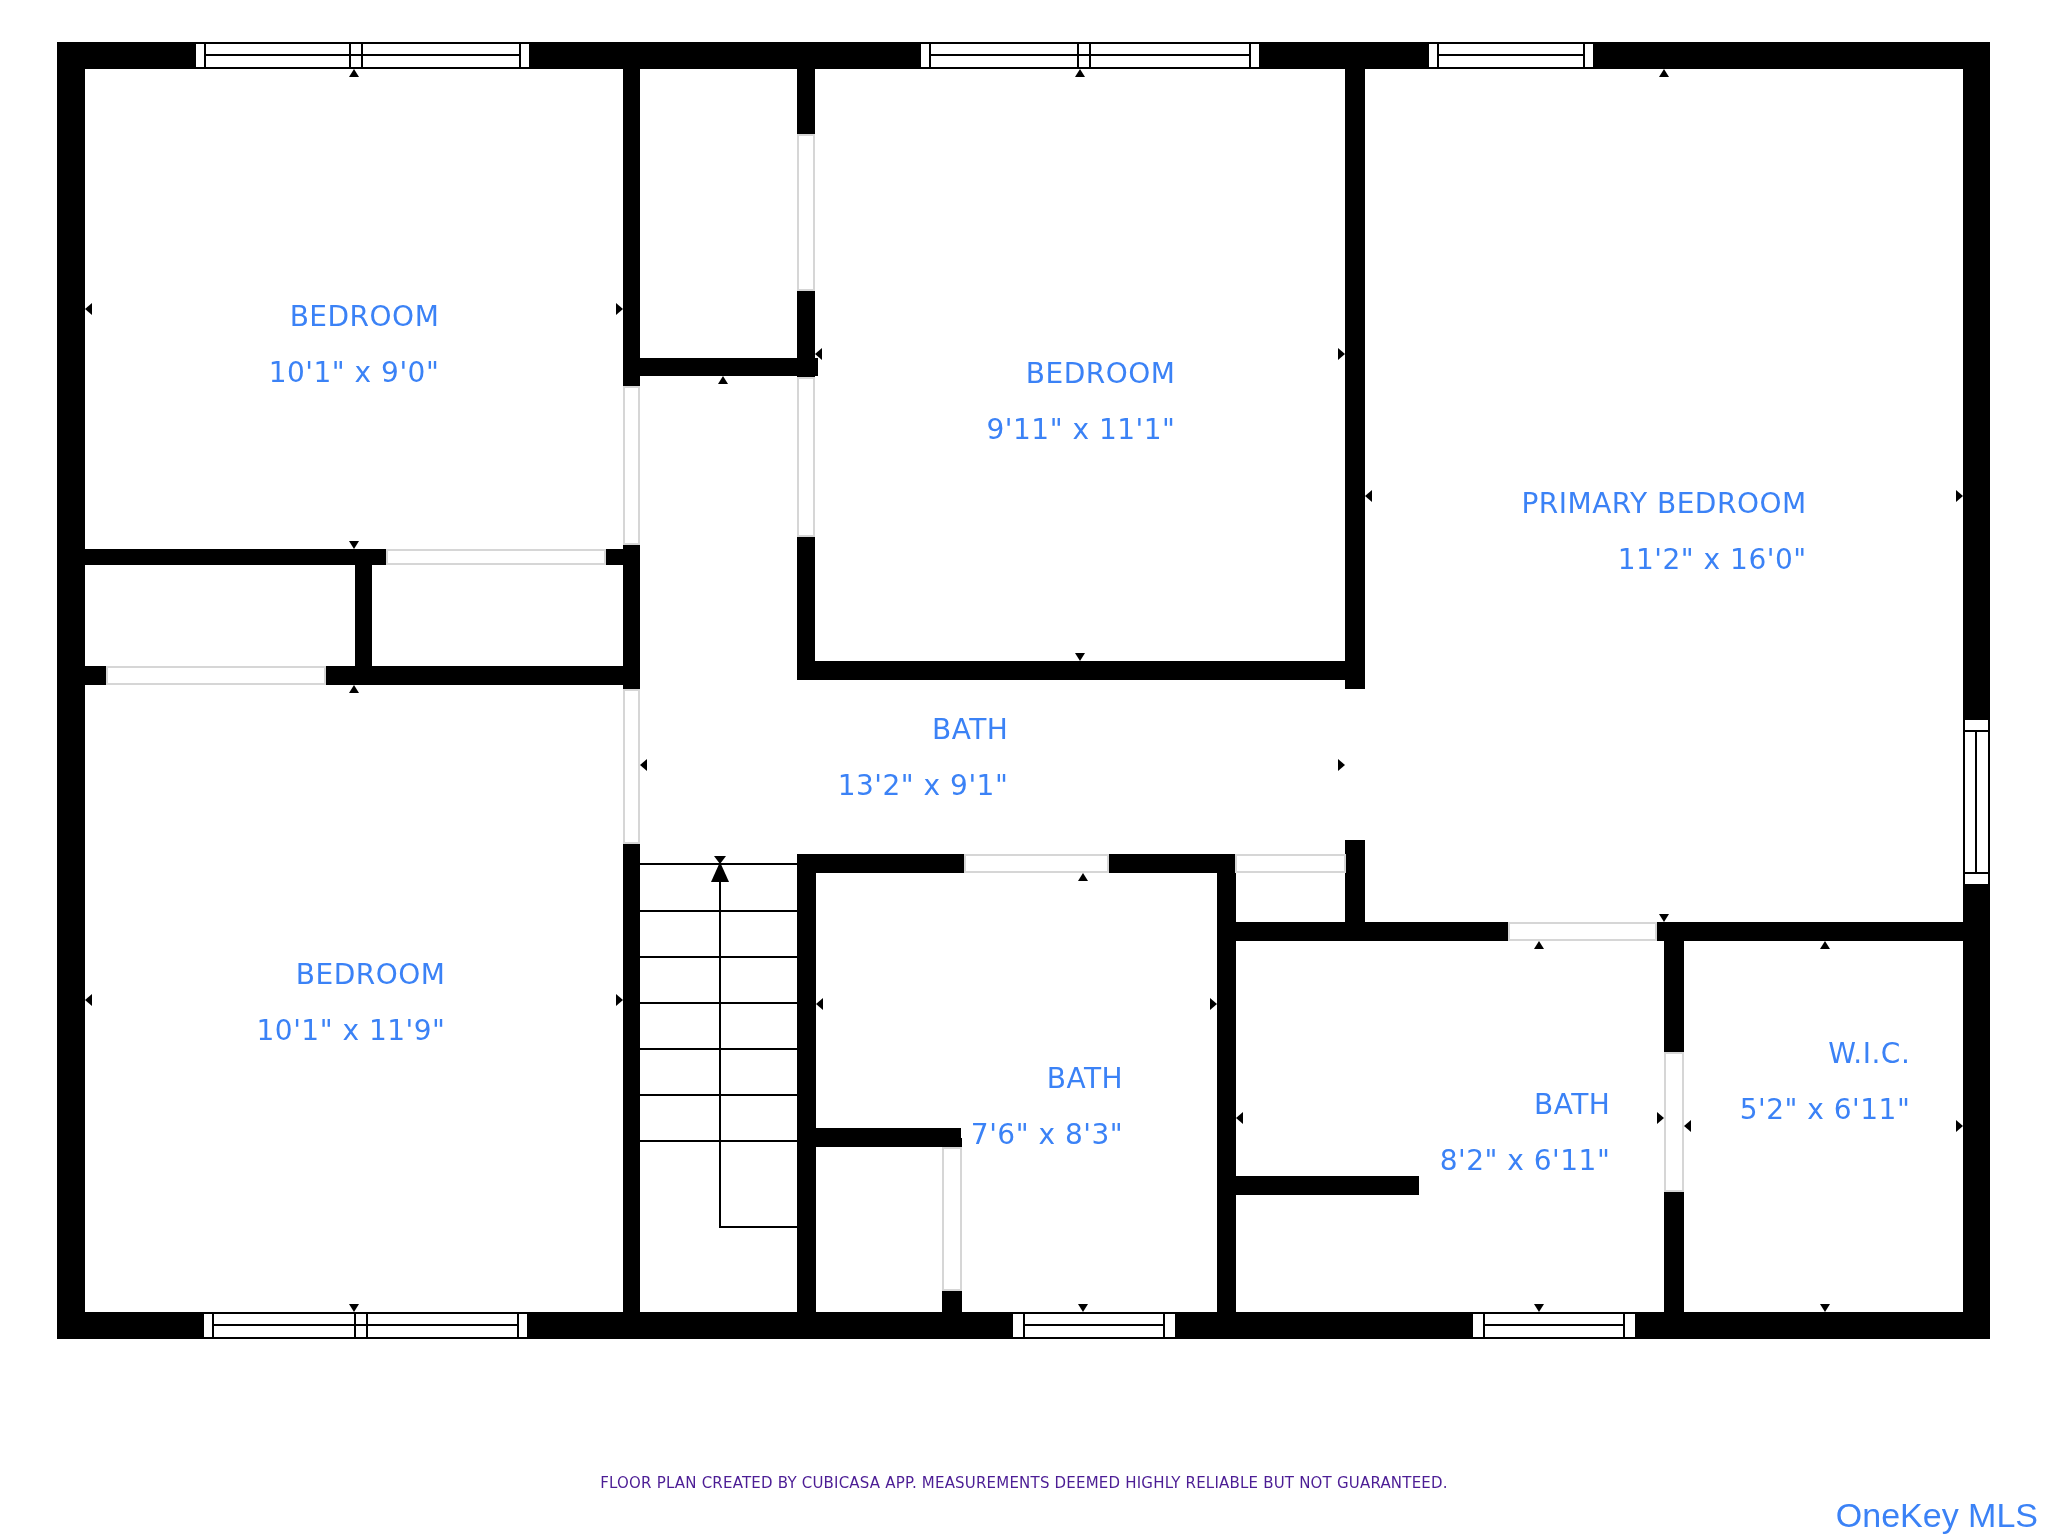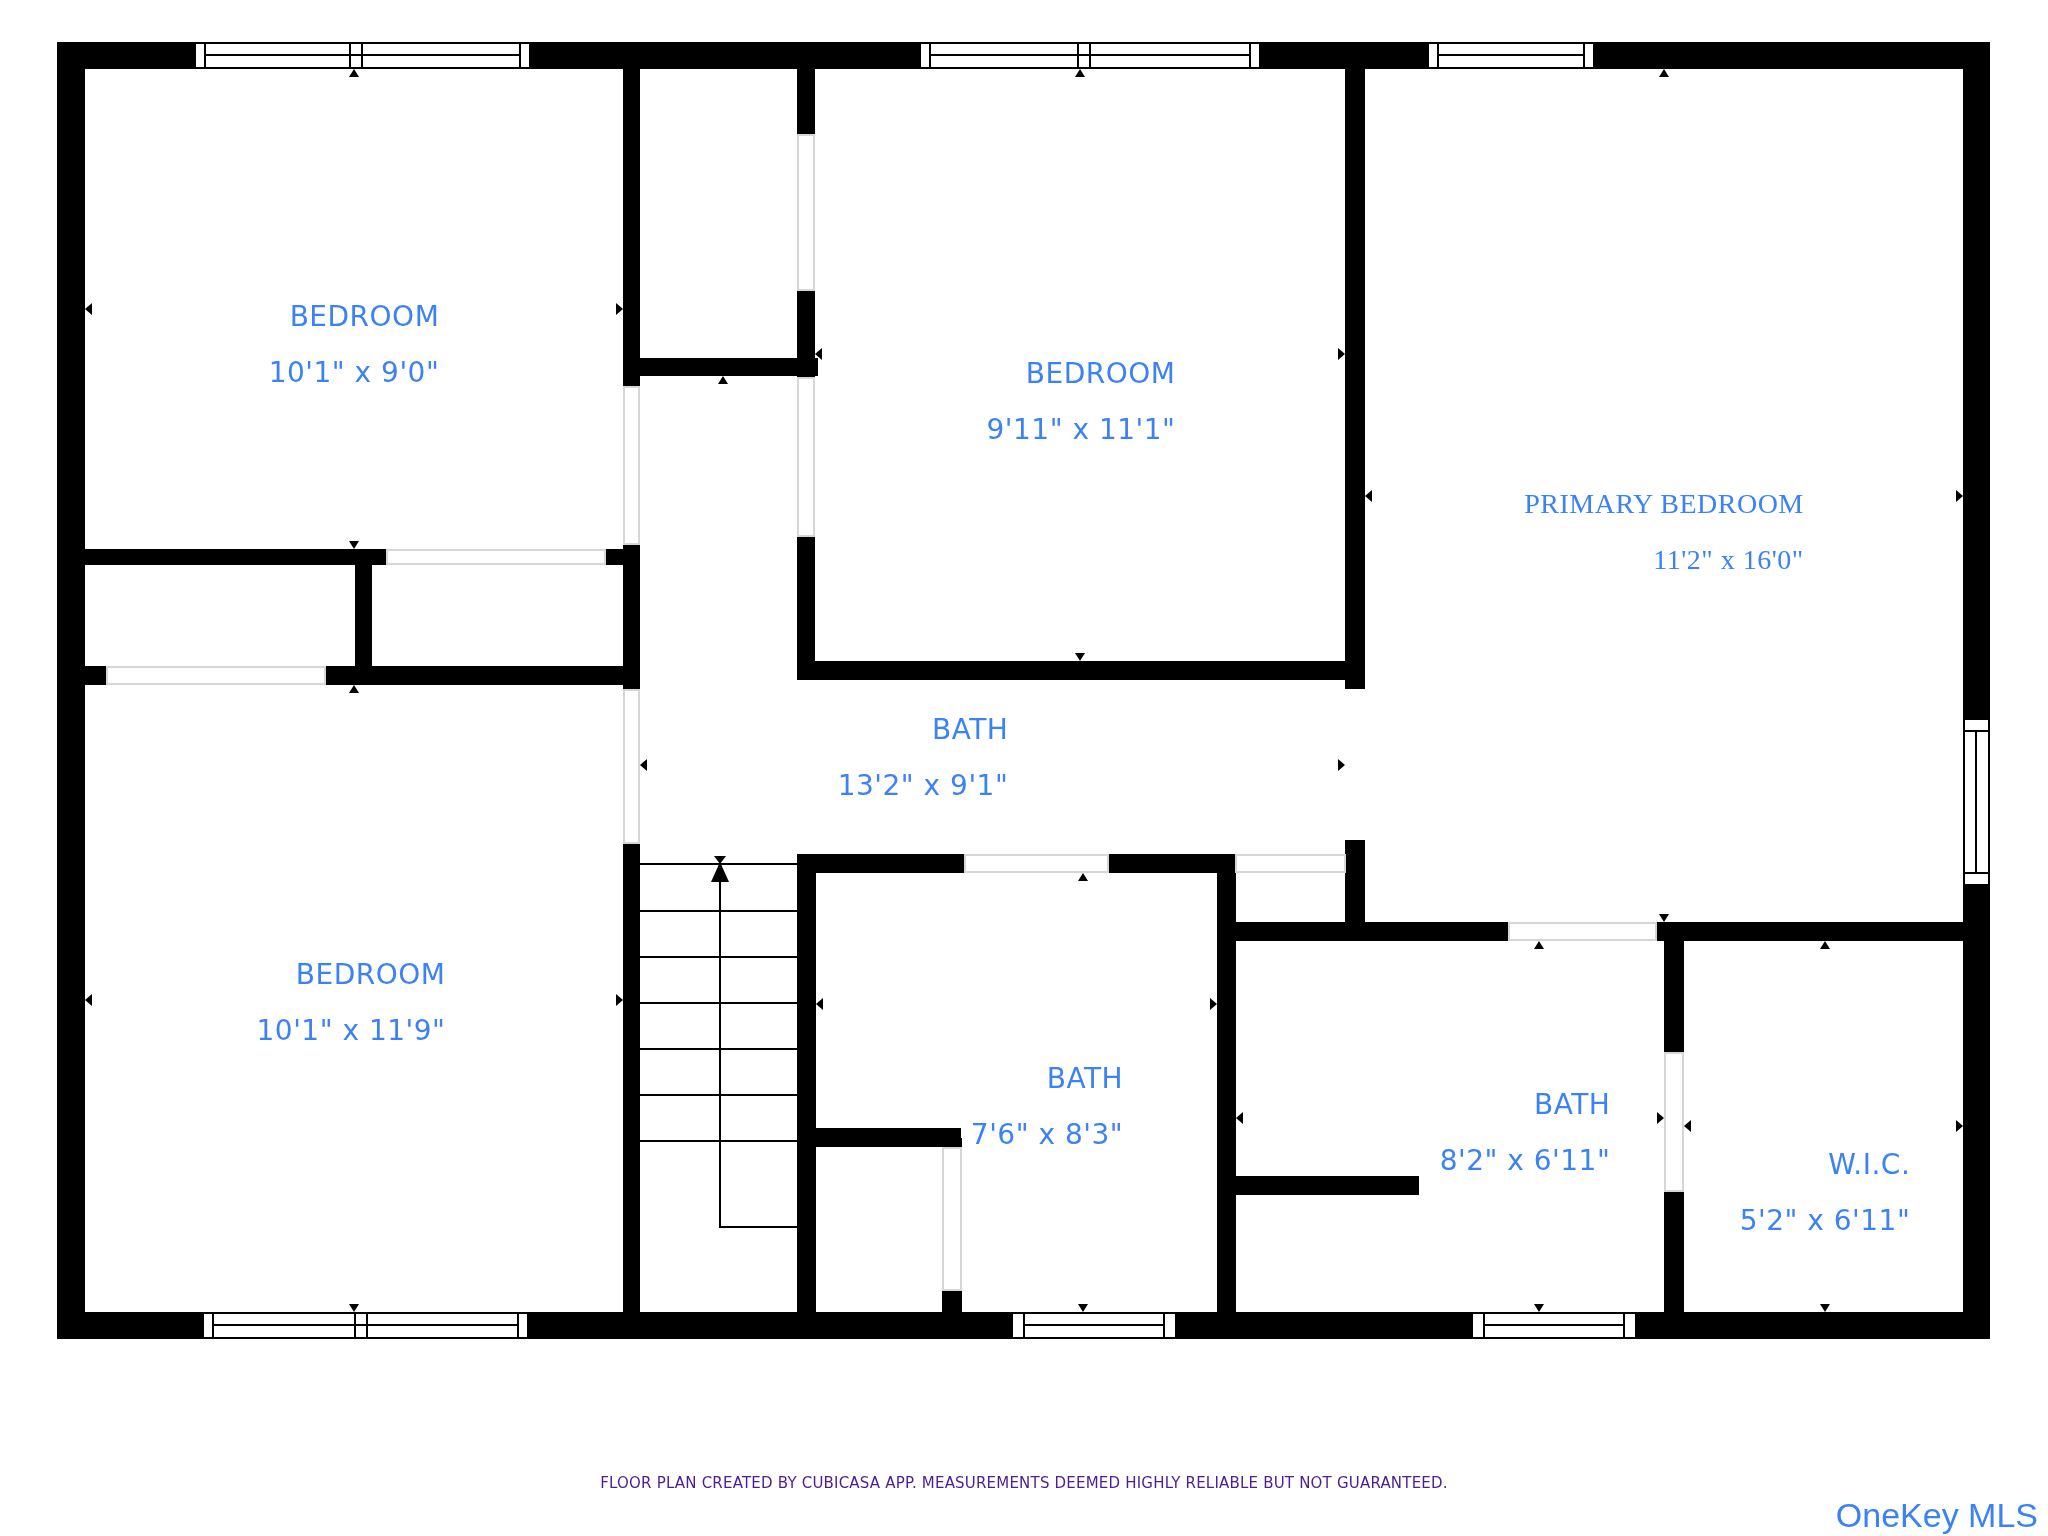--- a/index.html
+++ b/index.html
@@ -191,39 +191,39 @@
 </svg>
 
 <div class="room-label" style="left:354px;top:345px;">
   <span class="name">BEDROOM</span>
   <span class="dims">10'1" x 9'0"</span>
 </div>
 <div class="room-label" style="left:1081px;top:402px;">
   <span class="name">BEDROOM</span>
   <span class="dims">9'11" x 11'1"</span>
 </div>
-<div class="room-label" style="left:1664px;top:532px;font-family:Liberation Serif, serif;">
+<div class="room-label" style="left:1664px;top:532px;">
   <span class="name">PRIMARY BEDROOM</span>
   <span class="dims">11'2" x 16'0"</span>
 </div>
 <div class="room-label" style="left:923px;top:758px;">
   <span class="name">BATH</span>
   <span class="dims">13'2" x 9'1"</span>
 </div>
 <div class="room-label" style="left:351px;top:1003px;">
   <span class="name">BEDROOM</span>
   <span class="dims">10'1" x 11'9"</span>
 </div>
 <div class="room-label" style="left:1047px;top:1107px;">
   <span class="name">BATH</span>
   <span class="dims">7'6" x 8'3"</span>
 </div>
 <div class="room-label" style="left:1525px;top:1133px;">
   <span class="name">BATH</span>
   <span class="dims">8'2" x 6'11"</span>
 </div>
-<div class="room-label" style="left:1825px;top:1193px;">
+<div class="room-label" style="left:1825px;top:1082px;">
   <span class="name">W.I.C.</span>
   <span class="dims">5'2" x 6'11"</span>
 </div>
 
 <div class="footer-note">FLOOR PLAN CREATED BY CUBICASA APP. MEASUREMENTS DEEMED HIGHLY RELIABLE BUT NOT GUARANTEED.</div>
 <div class="watermark">OneKey MLS</div>
 
 </body></html>

